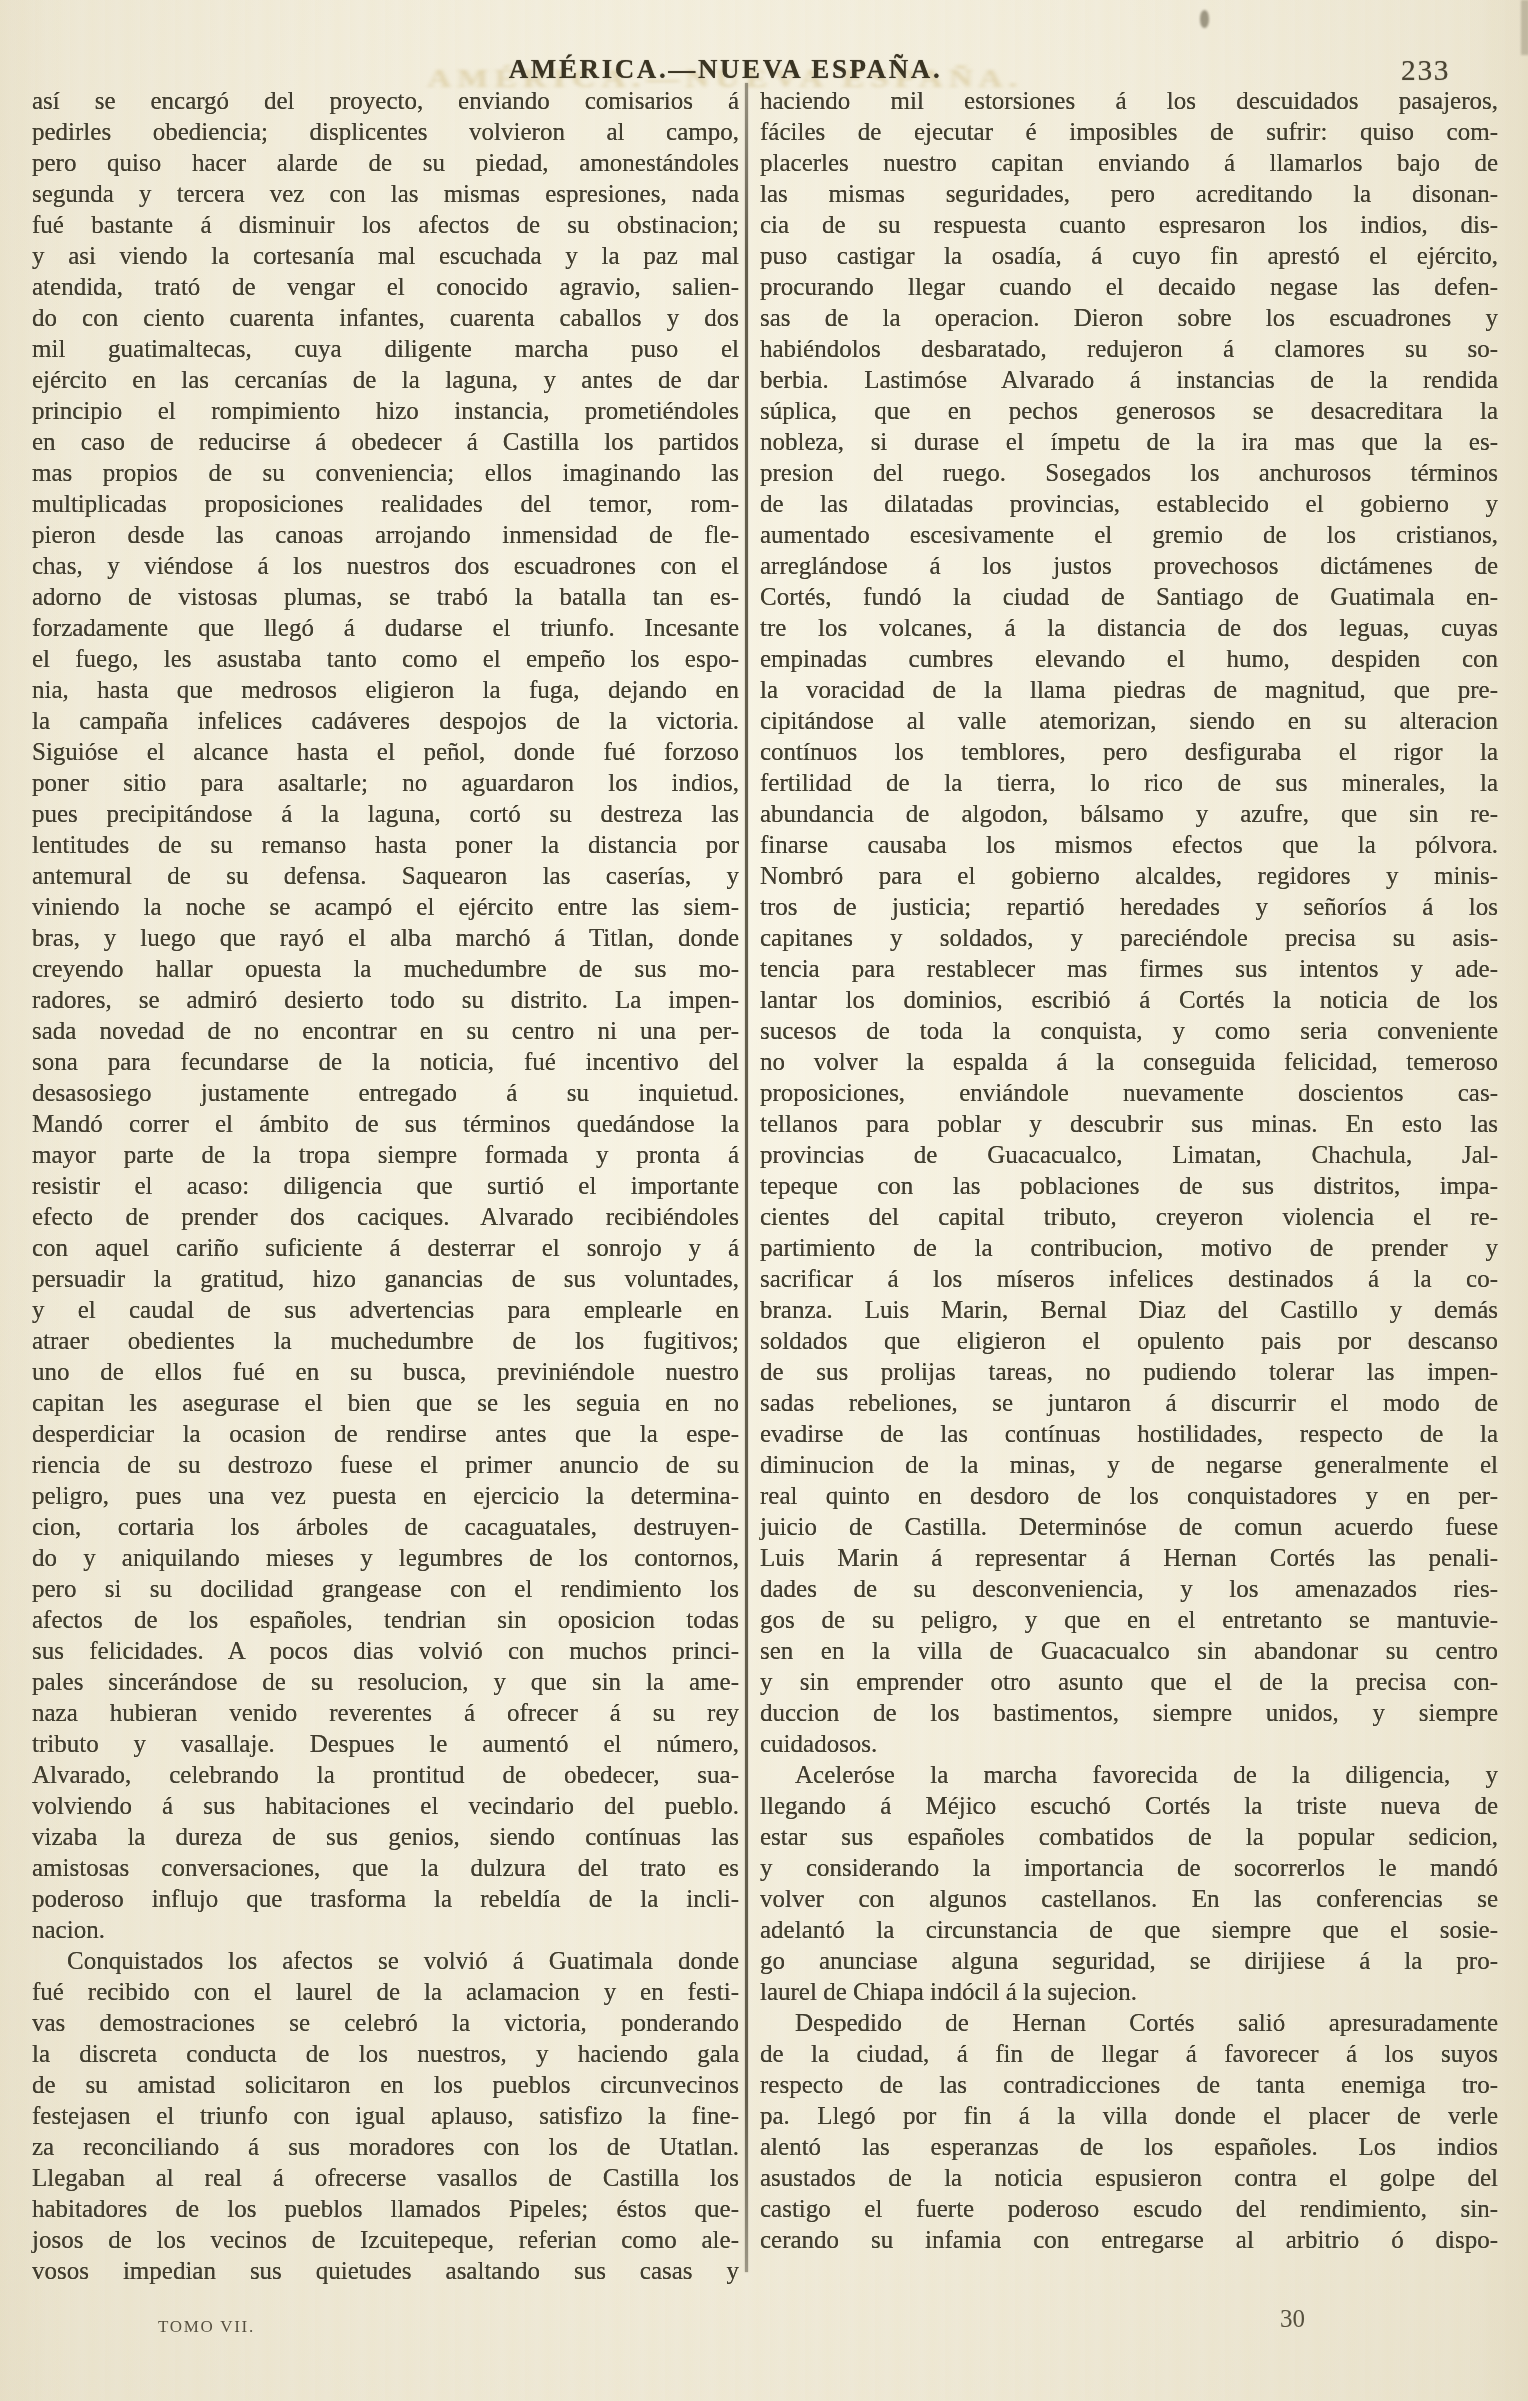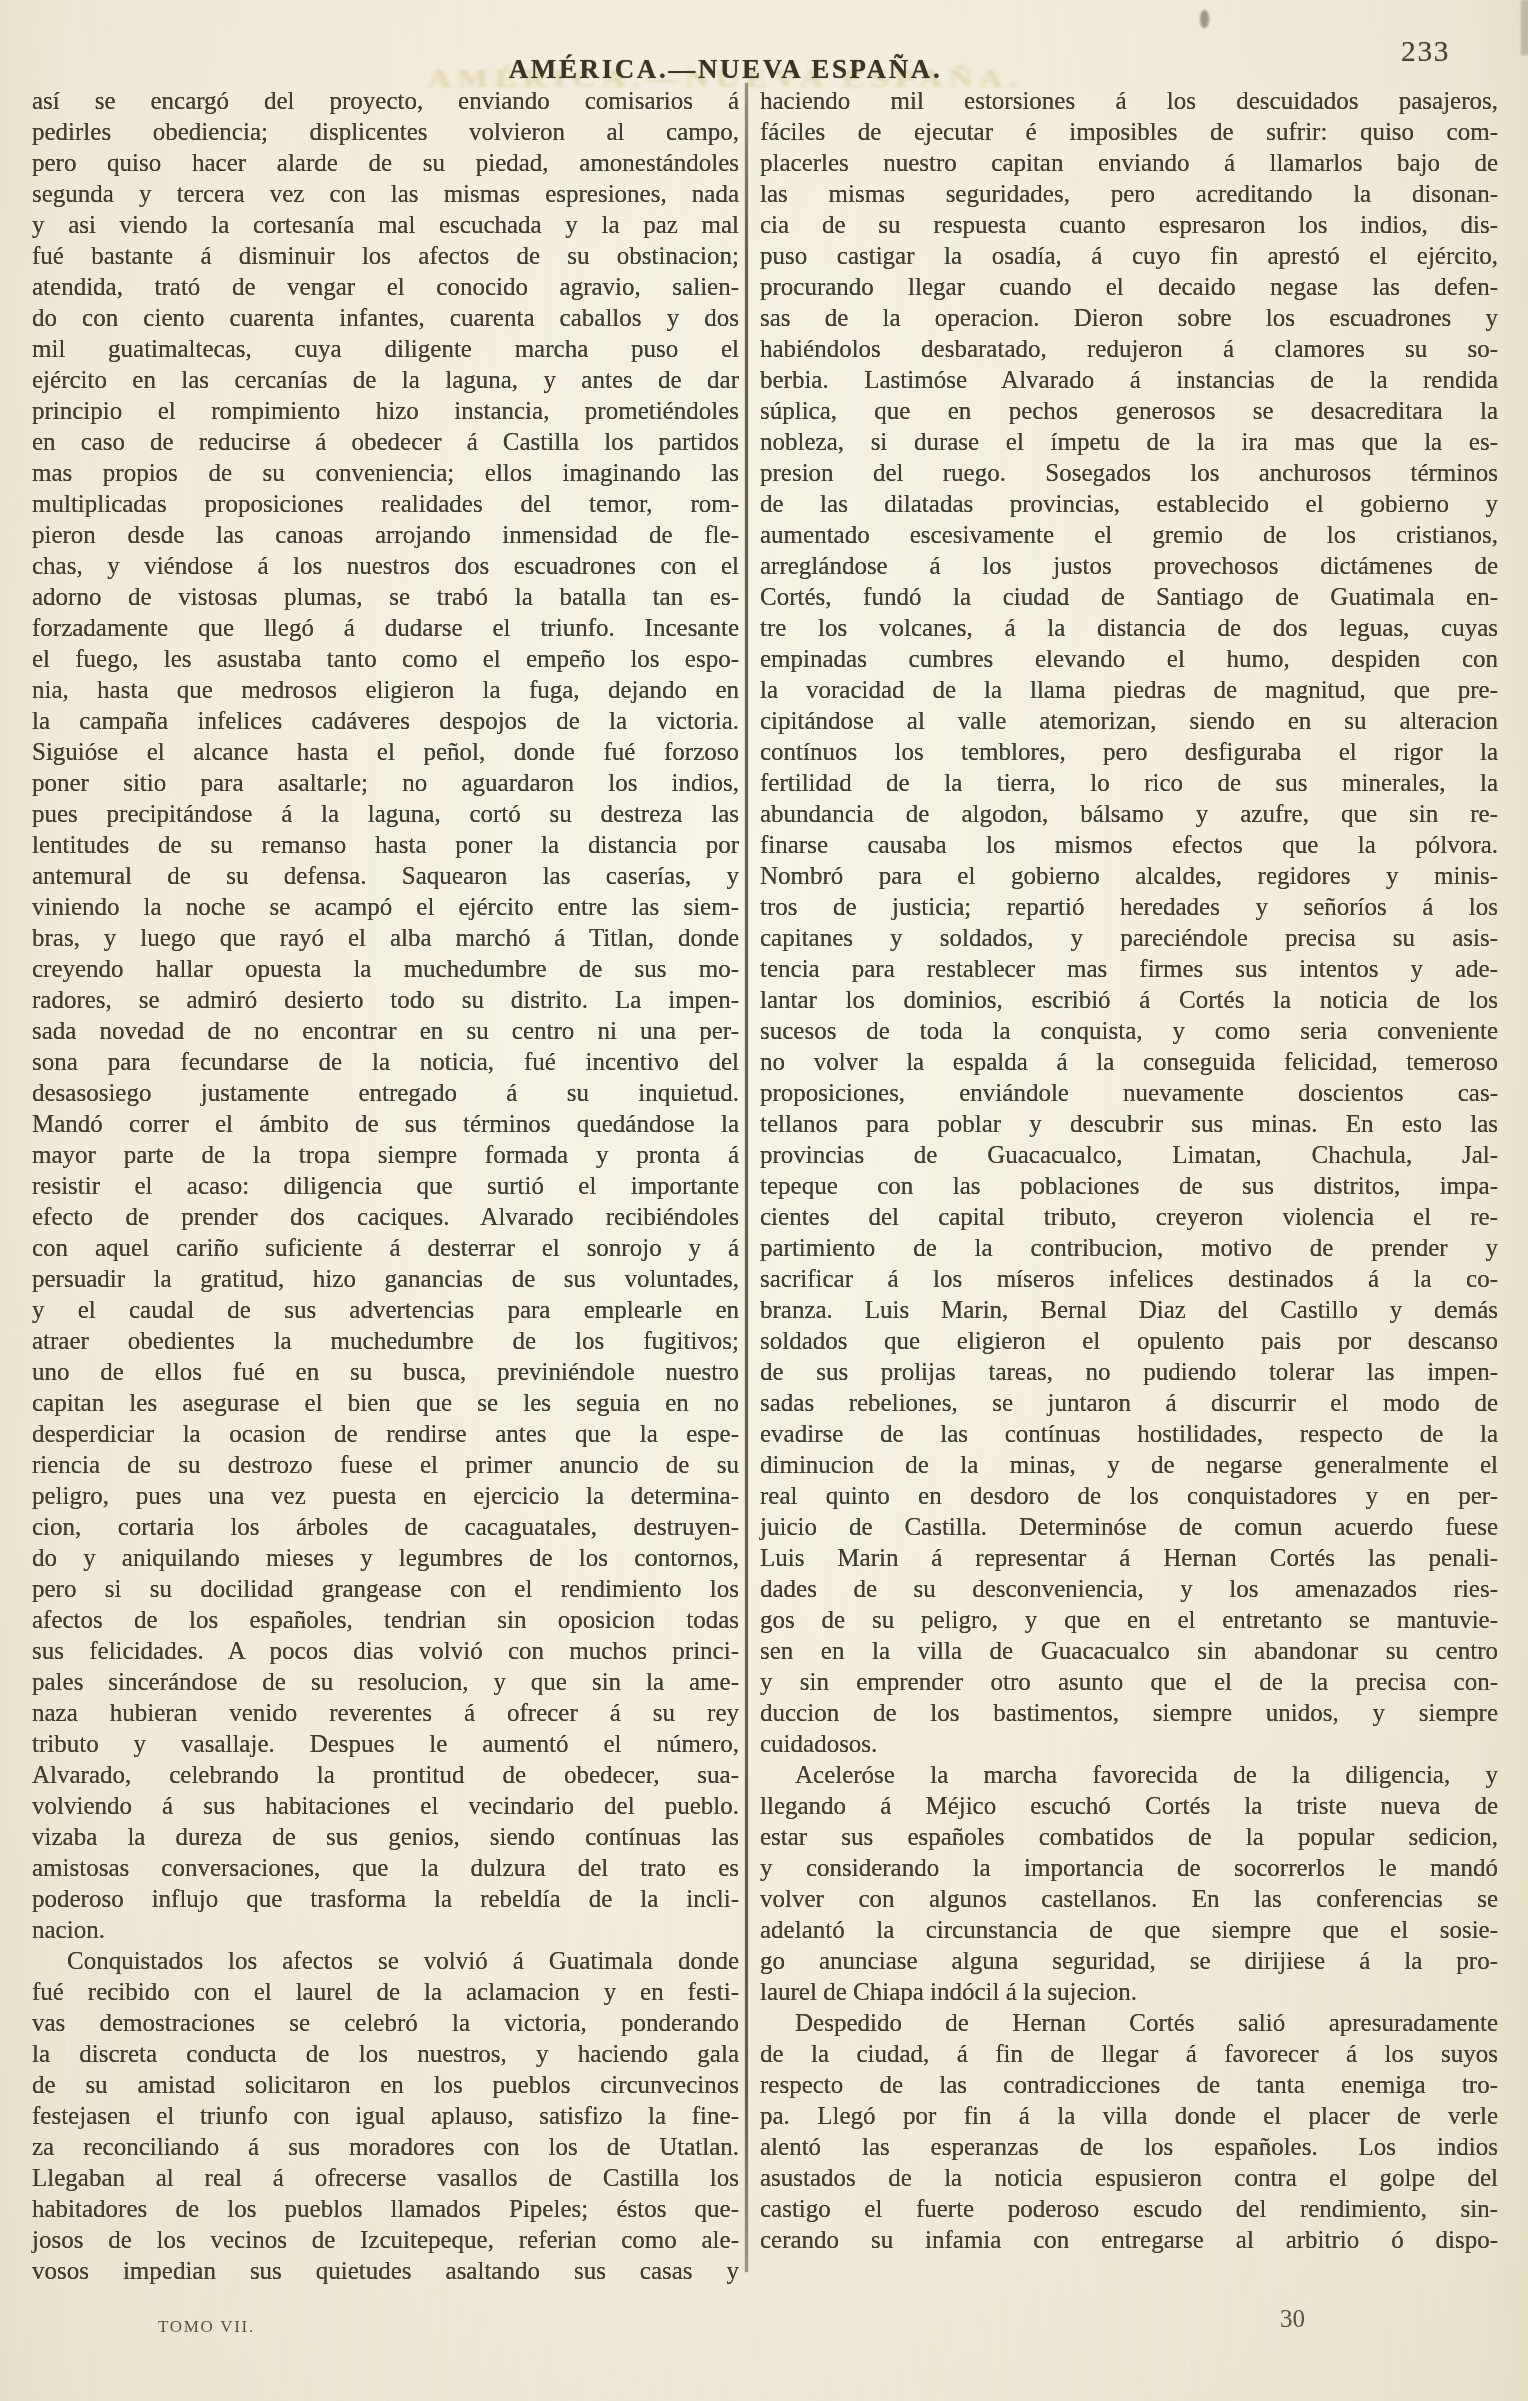--- a/index.html
+++ b/index.html
@@ -39,21 +39,21 @@
     font-size: 26px;
     font-weight: bold;
     letter-spacing: 5.2px;
     color: rgba(186,156,74,0.30);
     filter: blur(1.7px);
     transform: scaleX(1.25);
     white-space: nowrap;
   }
   .page-number {
     position: absolute;
-    top: 35px;
+    top: 54px;
     left: 1401px;
     font-size: 29.4px;
     color: #4a4433;
     letter-spacing: 1.7px;
     text-shadow: 0 0 0.9px rgba(58,52,35,0.5);
   }
   .column {
     position: absolute;
     top: 85px;
   }
@@ -117,22 +117,22 @@
   <div class="page-number">233</div>
 
   <div class="speck speck-a"></div>
   <div class="speck speck-b"></div>
 
   <div class="column col-left" id="col-left">
       <div class="line">así se encargó del proyecto, enviando comisarios á</div>
       <div class="line">pedirles obediencia; displicentes volvieron al campo,</div>
       <div class="line">pero quiso hacer alarde de su piedad, amonestándoles</div>
       <div class="line">segunda y tercera vez con las mismas espresiones, nada</div>
+      <div class="line">fué bastante á disminuir los afectos de su obstinacion;</div>
       <div class="line">y asi viendo la cortesanía mal escuchada y la paz mal</div>
-      <div class="line">fué bastante á disminuir los afectos de su obstinacion;</div>
       <div class="line">atendida, trató de vengar el conocido agravio, salien-</div>
       <div class="line">do con ciento cuarenta infantes, cuarenta caballos y dos</div>
       <div class="line">mil guatimaltecas, cuya diligente marcha puso el</div>
       <div class="line">ejército en las cercanías de la laguna, y antes de dar</div>
       <div class="line">principio el rompimiento hizo instancia, prometiéndoles</div>
       <div class="line">en caso de reducirse á obedecer á Castilla los partidos</div>
       <div class="line">mas propios de su conveniencia; ellos imaginando las</div>
       <div class="line">multiplicadas proposiciones realidades del temor, rom-</div>
       <div class="line">pieron desde las canoas arrojando inmensidad de fle-</div>
       <div class="line">chas, y viéndose á los nuestros dos escuadrones con el</div>

